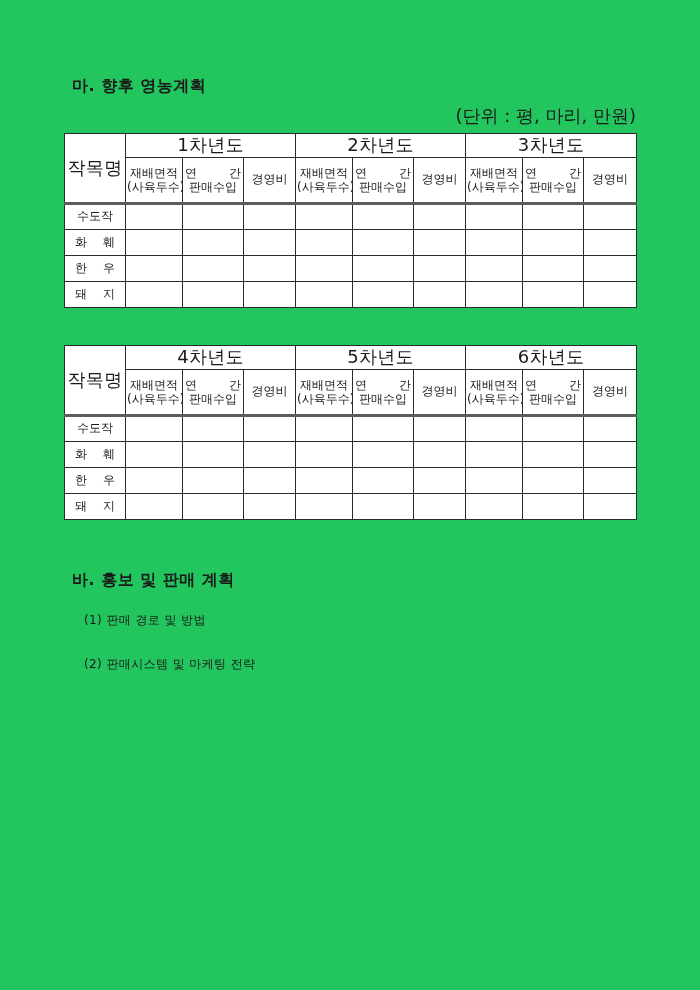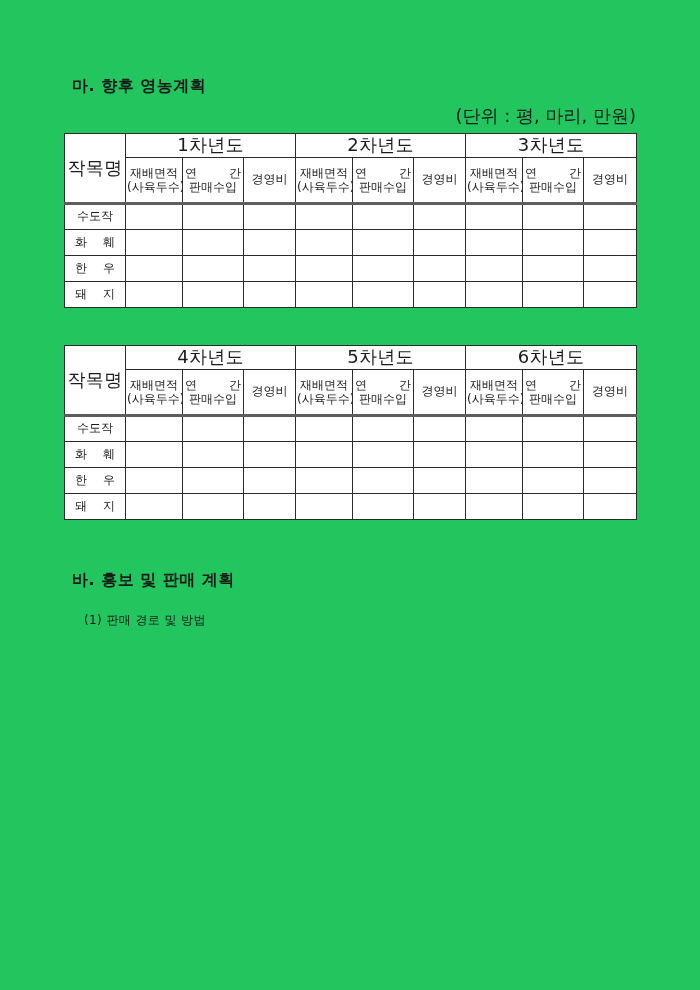--- a/index.html
+++ b/index.html
@@ -428,14 +428,15 @@
           <td class="data-cell"></td>
           <td class="data-cell"></td>
         </tr>
       </tbody>
   </table>
 
   <div class="section-title" id="title-ba">바. 홍보 및 판매 계획</div>
 
   <div class="sub-item" id="sub-1">(1) 판매 경로 및 방법</div>
 
+  <div class="sub-item" id="sub-2">(2) 판매시스템 및 마케팅 전략</div>
 
 </div>
 
 </body></html>

